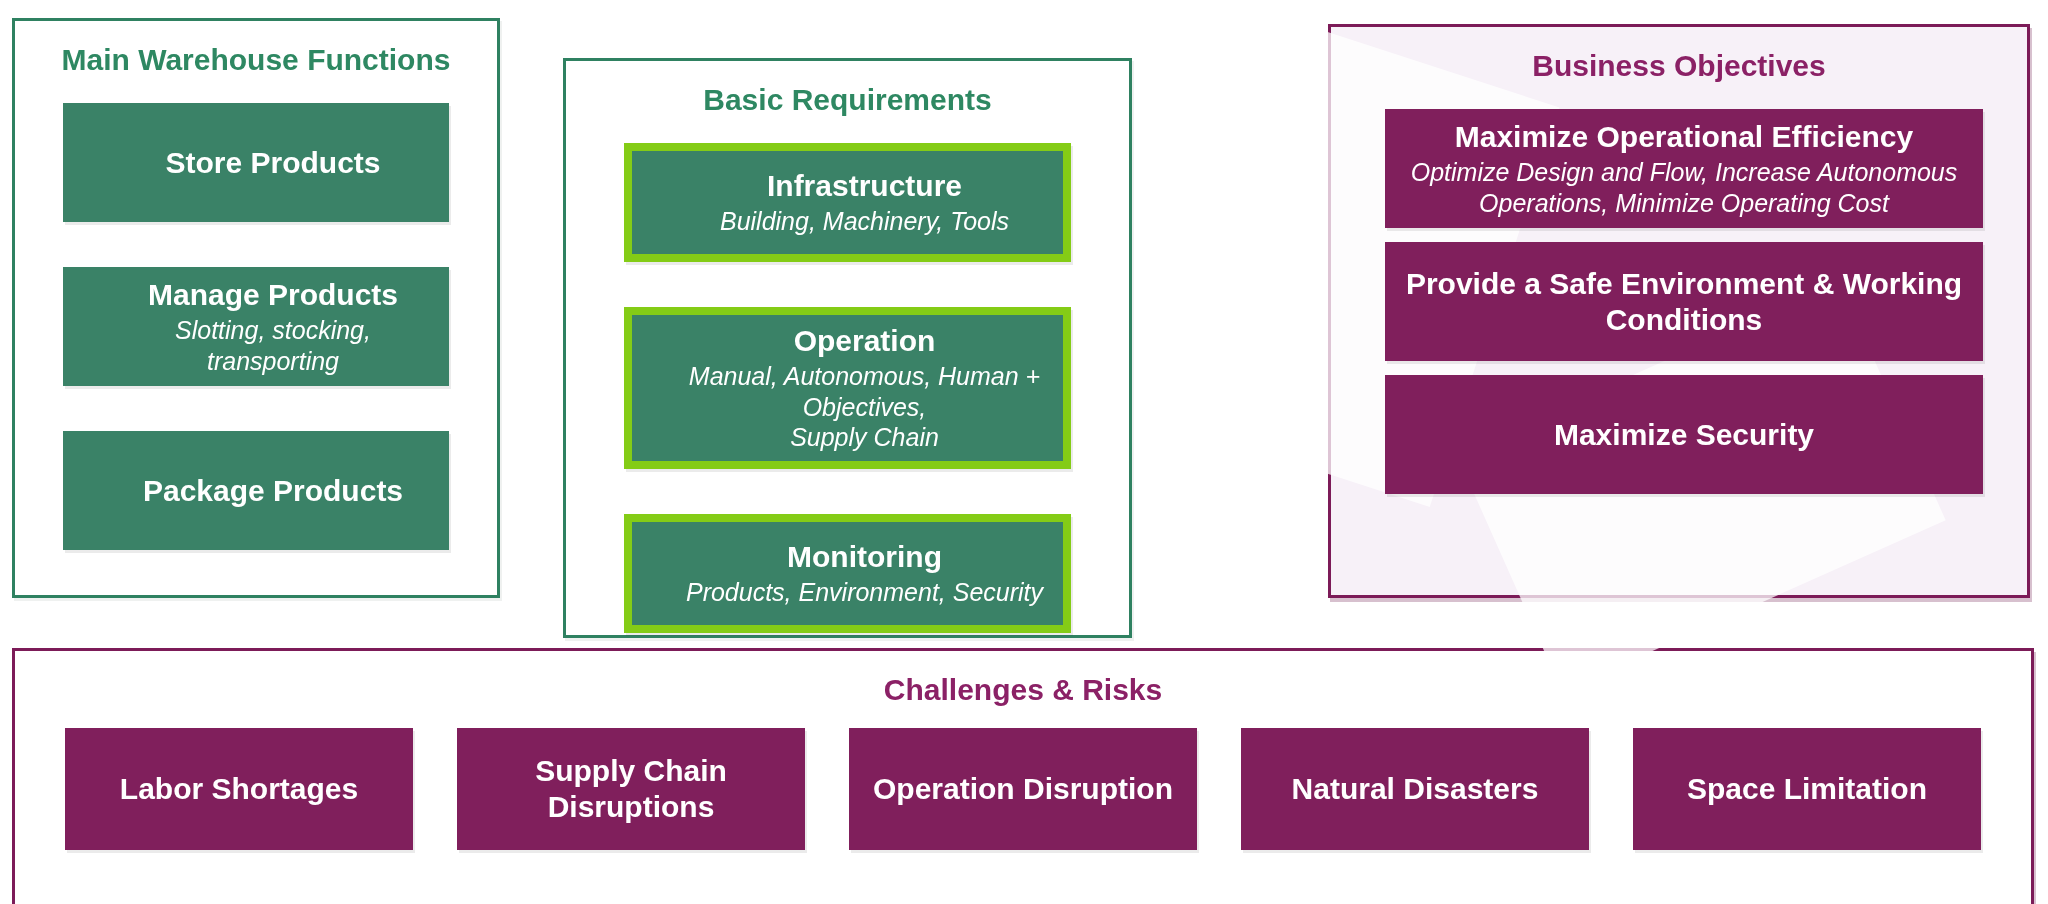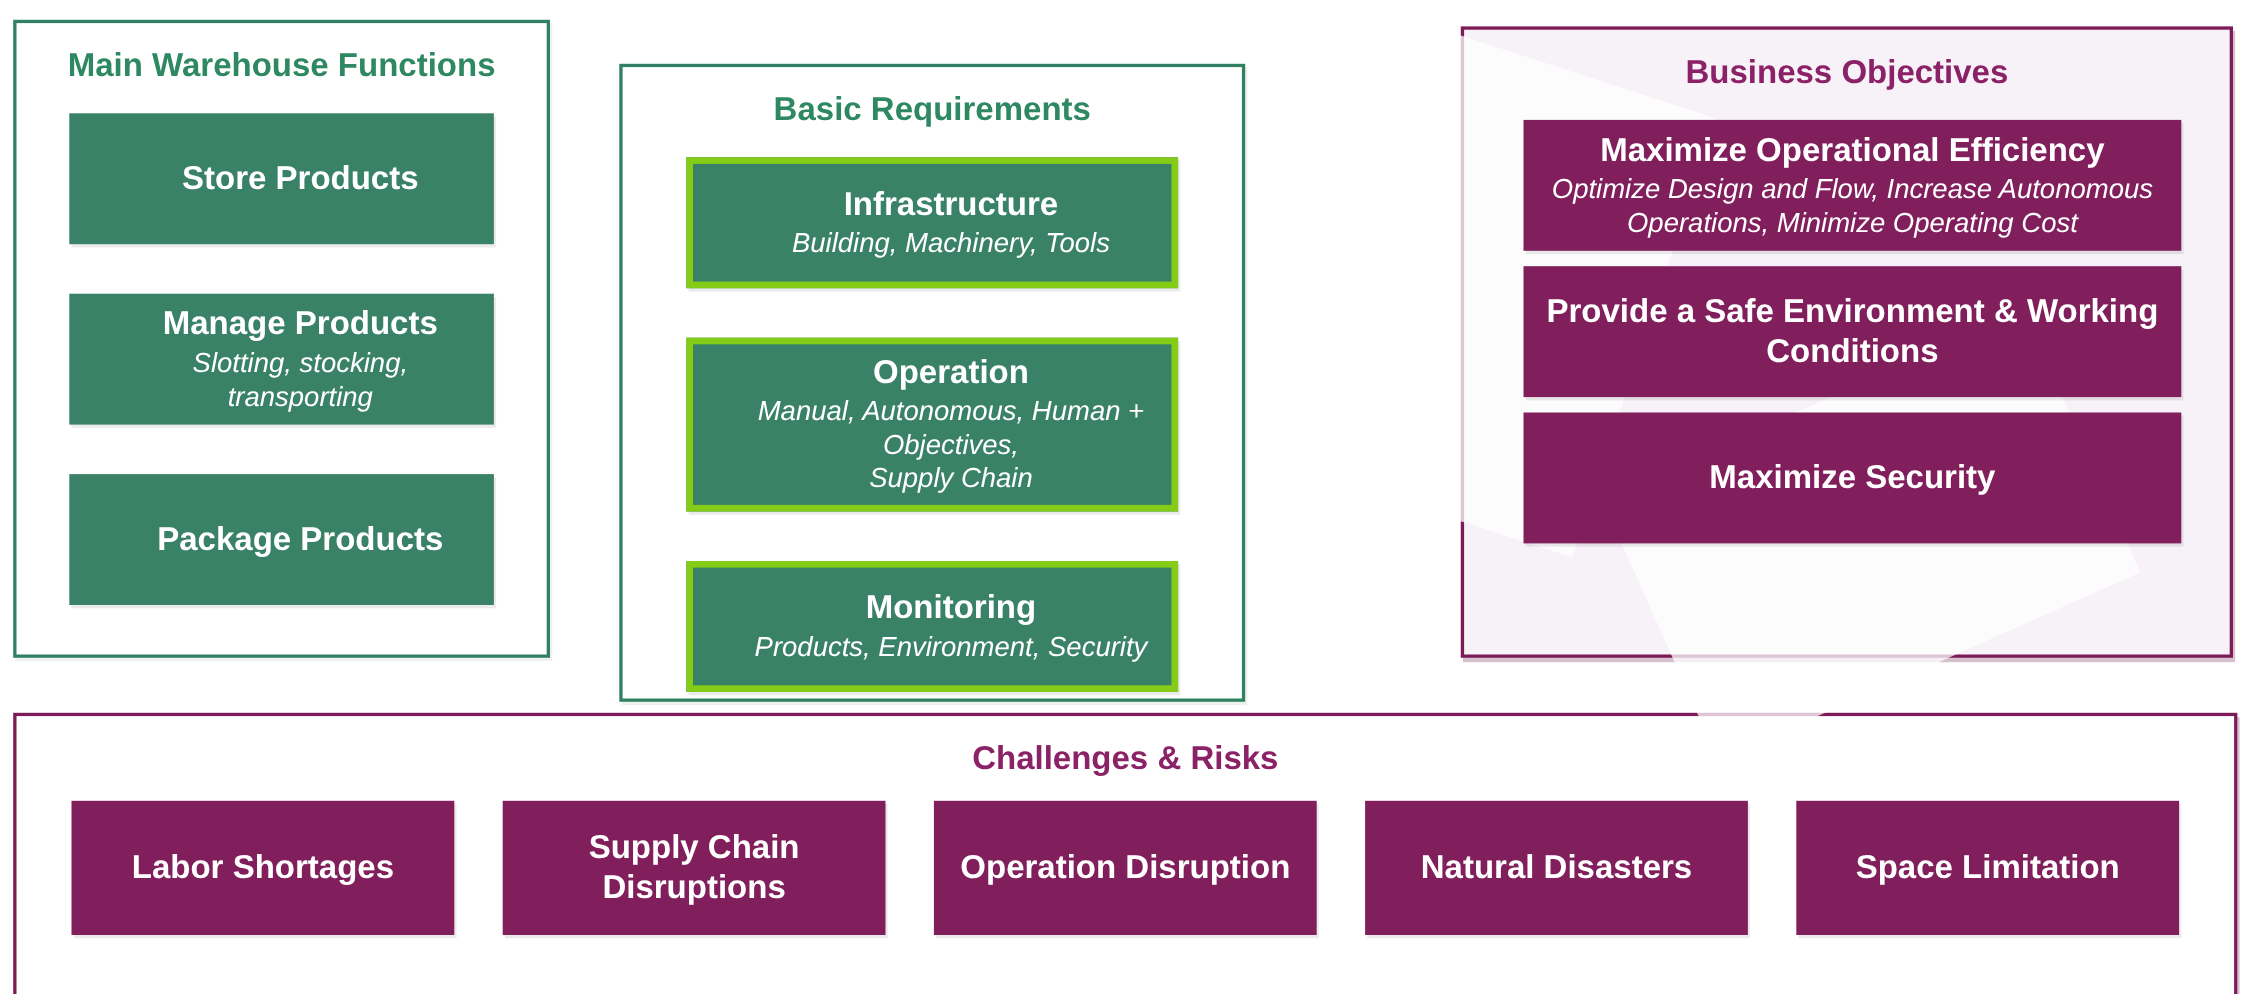--- a/index.html
+++ b/index.html
@@ -21,21 +21,21 @@
   }
   .p1 .boxes{left:48px;right:48px;}
   .p2 .boxes{left:58px;right:58px;}
   .p3 .boxes{left:54px;right:44px;gap:14px;}
   .box{
     box-sizing:border-box;min-height:119px;display:flex;flex-direction:column;
     justify-content:center;align-items:center;padding:8px 14px;
     box-shadow:2px 3px 0 rgba(60,60,60,0.10);
   }
   .box.green{background:#3a8267;padding-left:48px;}
-  .box.green.bordered{border:6px solid #84cc16;}
+  .box.green.bordered{border:8px solid #84cc16;}
   .box.purple{background:#801f5c;}
   .box-title{
     color:#ffffff;font-size:30px;font-weight:700;text-align:center;line-height:1.2;
     white-space:pre-line;
   }
   .box-sub{
     color:#ffffff;font-size:25px;font-style:italic;font-weight:400;text-align:center;
     line-height:1.22;white-space:pre-line;margin-top:2px;
   }
   

